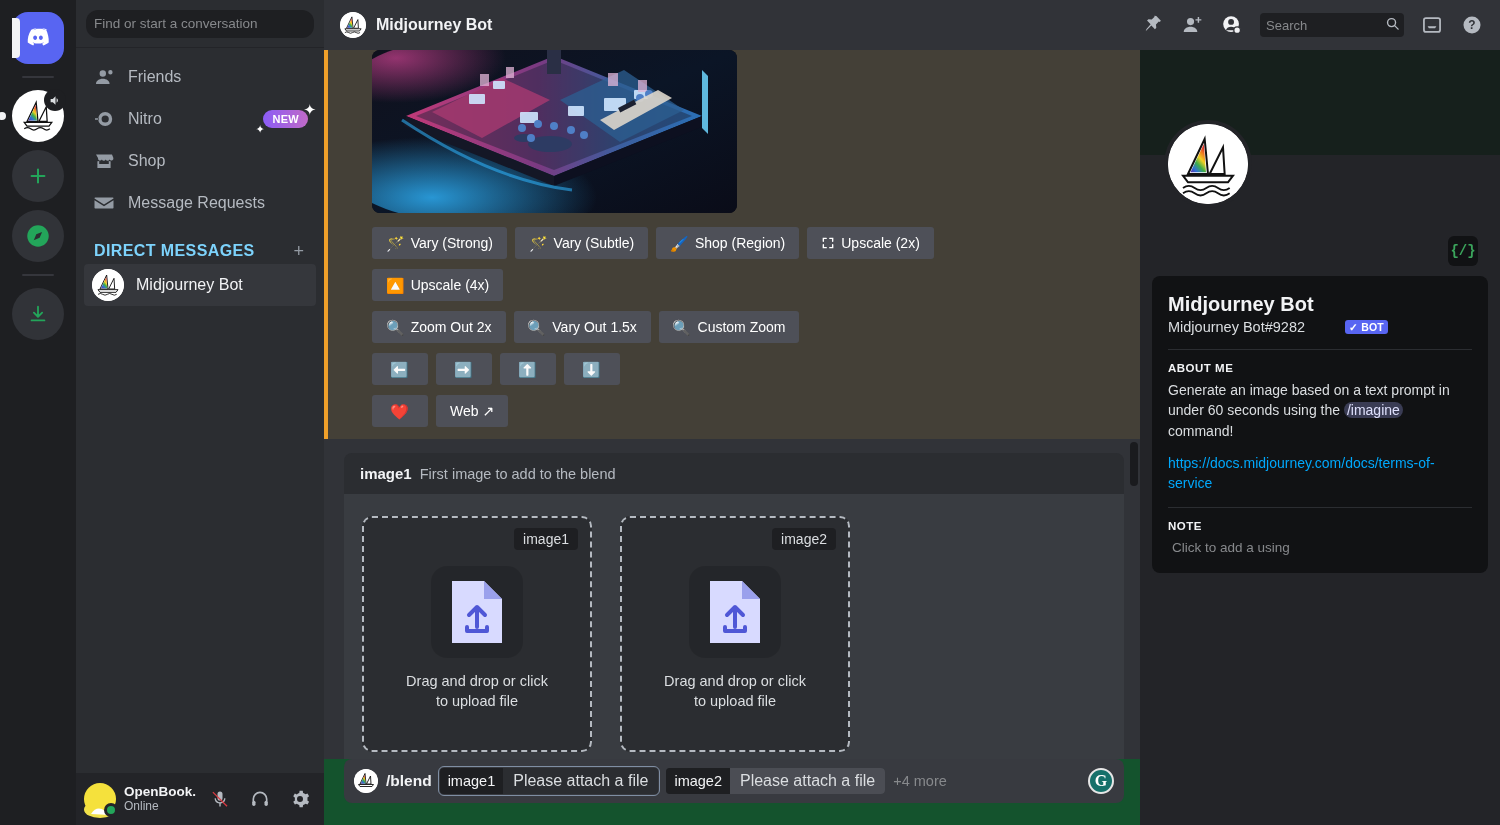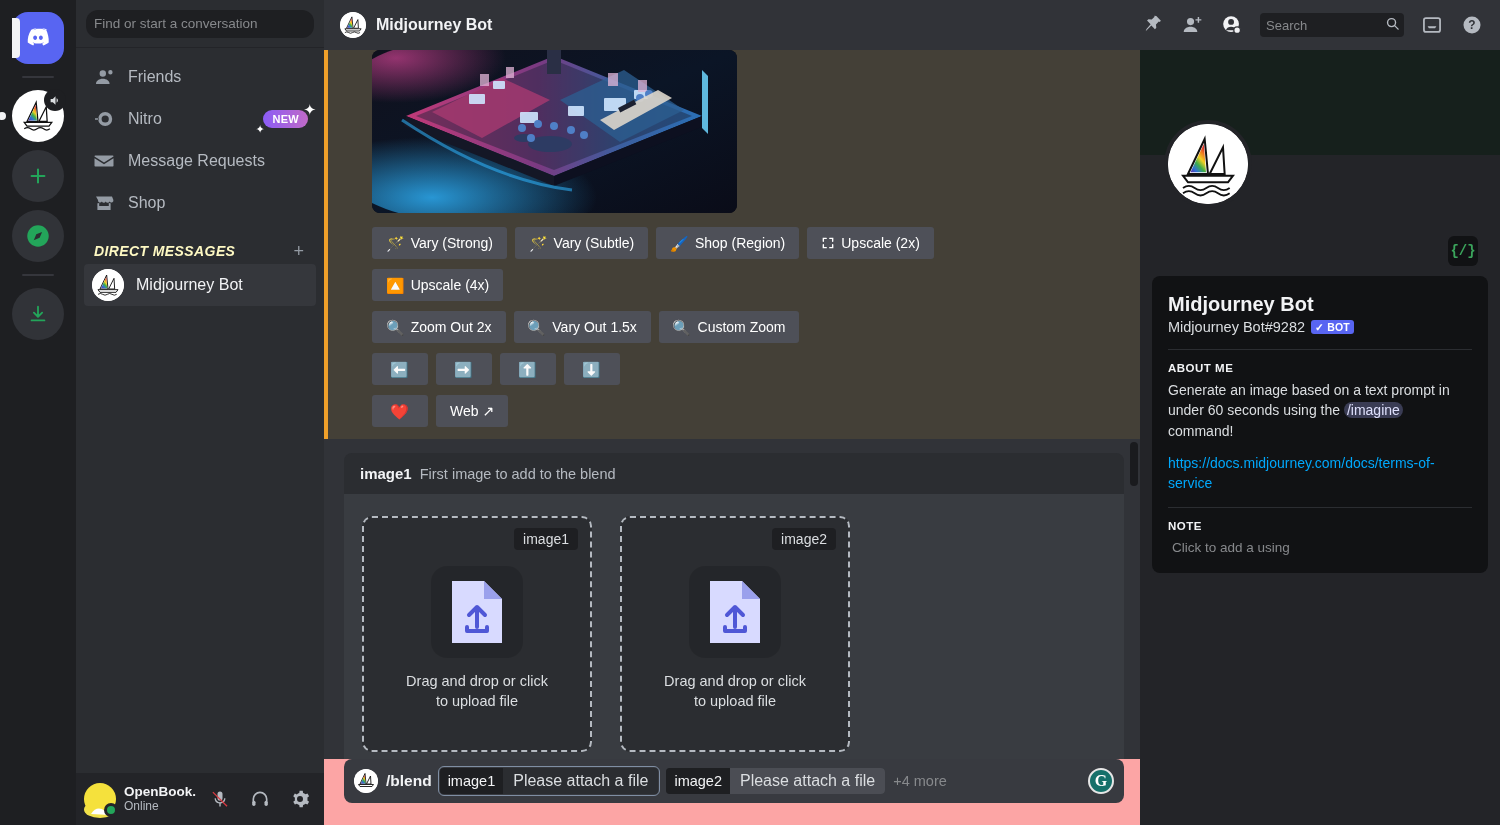--- a/index.html
+++ b/index.html
@@ -70,21 +70,21 @@
     padding: 3px 9px; border-radius: 10px;
   }
   .spark { position: absolute; color: #fff; font-size: 11px; line-height: 1; }
   .spark.a { right: -8px; top: -8px; font-size: 15px; }
   .spark.b { left: -8px; bottom: -7px; font-size: 11px; }
 
   .dm-section-head {
     display: flex; align-items: center; justify-content: space-between;
     padding: 18px 8px 4px 10px;
   }
-  .dm-section-title { font-size: 14px; font-weight: bold; letter-spacing: .4px; color: #fef9c3; font-style: italic; }
+  .dm-section-title { font-size: 16px; font-weight: bold; letter-spacing: .4px; color: #7dd3fc; }
   .dm-section-plus { color: #949ba4; font-size: 18px; line-height: 1; cursor: pointer; padding-right:4px;}
   .dm-entry {
     height: 42px; display: flex; align-items: center; gap: 12px;
     padding: 0 8px; border-radius: 4px; background: #35373c; cursor: pointer;
   }
   .dm-entry-avatar { width: 32px; height: 32px; border-radius: 50%; background:#fff; overflow:hidden; flex:0 0 32px; }
   .dm-entry-name { font-size: 16px; color: #f2f3f5; font-weight: 500; }
 
   
   .user-panel {
@@ -162,21 +162,21 @@
     position: absolute; top: 10px; right: 12px; background: #1e1f22;
     color: #dbdee1; font-size: 14px; padding: 3px 9px; border-radius: 4px;
   }
   .dz-icon-bg {
     width: 92px; height: 92px; border-radius: 16px; background: rgba(0,0,0,.14);
     display: flex; align-items: center; justify-content: center; margin-bottom: 14px;
   }
   .dz-text { color: #dbdee1; font-size: 14.5px; text-align: center; line-height: 1.35; width: 150px; }
 
   
-  .composer-wrap { padding: 0 16px 22px 20px; background:#fca5a5; }
+  .composer-wrap { padding: 0 16px 22px 20px; background:#14532d; }
   .composer {
     background: #383a40; border-radius: 8px; min-height: 44px;
     display: flex; align-items: center; padding: 0 10px 0 10px; gap: 8px;
   }
   .comp-avatar { width:24px;height:24px;border-radius:50%;background:#fff;overflow:hidden;flex:0 0 24px; }
   .comp-cmd { font-size: 15.5px; font-weight: bold; color: #f2f3f5; }
   .chip {
     display: inline-flex; align-items: stretch; border-radius: 4px; overflow: hidden;
     height: 26px; background: #2b2d31;
   }
@@ -214,21 +214,21 @@
   }
   .profile-card {
     position: absolute; left: 12px; right: 12px; top: 226px;
     background: #111214; border-radius: 8px; padding: 16px;
   }
   .pc-name { font-size: 20px; font-weight: bold; color: #f2f3f5; line-height:1.25; }
   .pc-sub-row { display: flex; align-items: center; gap: 6px; margin-top: 2px; }
   .pc-tag { font-size: 14.5px; color: #dbdee1; }
   .bot-badge {
     background: #5865f2; color: #fff; font-size: 10.5px; font-weight: bold;
-    border-radius: 3px; padding: 1px 4px; display:inline-flex; align-items:center; gap:2px; letter-spacing:.2px;
+    border-radius: 3px; padding: 1px 4px; display:inline-flex; align-items:center; gap:2px; letter-spacing:.2px;margin-left:34px;
   }
   .pc-divider { height: 1px; background: #2b2d31; margin: 14px 0 12px; }
   .pc-label { font-size: 11.5px; font-weight: bold; letter-spacing: .5px; color: #f2f3f5; margin-bottom: 6px; }
   .pc-text { font-size: 14px; color: #dbdee1; line-height: 1.45; }
   .inline-code {
     background: #3a3c54; color: #dee0fc; border-radius: 8px; padding: 0 3px;
     font-family: "Liberation Sans", sans-serif;
   }
   .pc-link { font-size: 14px; color: #00a8fc; line-height: 1.45; word-break: break-word; display:block; margin-top: 12px; cursor:pointer; text-decoration:none; }
   .pc-block { margin-top: 16px; }
@@ -334,34 +334,34 @@
         <span class="nitro-badge-wrap">
           <span class="spark a">✦</span>
           <span class="spark b">✦</span>
           <span class="nitro-badge">NEW</span>
         </span>
       </div>
 
       <div class="dm-nav-item">
         <span class="ic">
           <svg width="24" height="24" viewBox="0 0 24 24" fill="#949ba4">
-              <path d="M3 6h18v12H3z" opacity=".0"></path>
-              <path d="M3.2 6.5h17.6a.7.7 0 01.7.7v.3L12 13.4 2.5 7.5v-.3a.7.7 0 01.7-.7zm-.7 2.8L12 15.2l9.5-5.9v7.4a.7.7 0 01-.7.7H3.2a.7.7 0 01-.7-.7z"></path>
-            </svg>
-        </span>
-        <span class="dm-nav-label">Message Requests</span>
+              <path d="M4 5.5h16l1.4 3.6a2.1 2.1 0 01-3.9 1.4 2.1 2.1 0 01-3.8 0 2.1 2.1 0 01-3.8 0 2.1 2.1 0 01-3.9-1.4zM5.4 12.2V19h13.2v-6.8a3.4 3.4 0 01-1.8-.5v3.2H7.2v-3.2a3.4 3.4 0 01-1.8.5z"></path>
+            </svg>
+        </span>
+        <span class="dm-nav-label">Shop</span>
       </div>
 
       <div class="dm-nav-item">
         <span class="ic">
           <svg width="24" height="24" viewBox="0 0 24 24" fill="#949ba4">
-              <path d="M4 5.5h16l1.4 3.6a2.1 2.1 0 01-3.9 1.4 2.1 2.1 0 01-3.8 0 2.1 2.1 0 01-3.8 0 2.1 2.1 0 01-3.9-1.4zM5.4 12.2V19h13.2v-6.8a3.4 3.4 0 01-1.8-.5v3.2H7.2v-3.2a3.4 3.4 0 01-1.8.5z"></path>
-            </svg>
-        </span>
-        <span class="dm-nav-label">Shop</span>
+              <path d="M3 6h18v12H3z" opacity=".0"></path>
+              <path d="M3.2 6.5h17.6a.7.7 0 01.7.7v.3L12 13.4 2.5 7.5v-.3a.7.7 0 01.7-.7zm-.7 2.8L12 15.2l9.5-5.9v7.4a.7.7 0 01-.7.7H3.2a.7.7 0 01-.7-.7z"></path>
+            </svg>
+        </span>
+        <span class="dm-nav-label">Message Requests</span>
       </div>
 
       <div class="dm-section-head">
         <span class="dm-section-title">DIRECT MESSAGES</span>
         <span class="dm-section-plus">+</span>
       </div>
 
       <div class="dm-entry">
         <span class="dm-entry-avatar">
           <svg width="32" height="32" viewBox="0 0 48 48">

